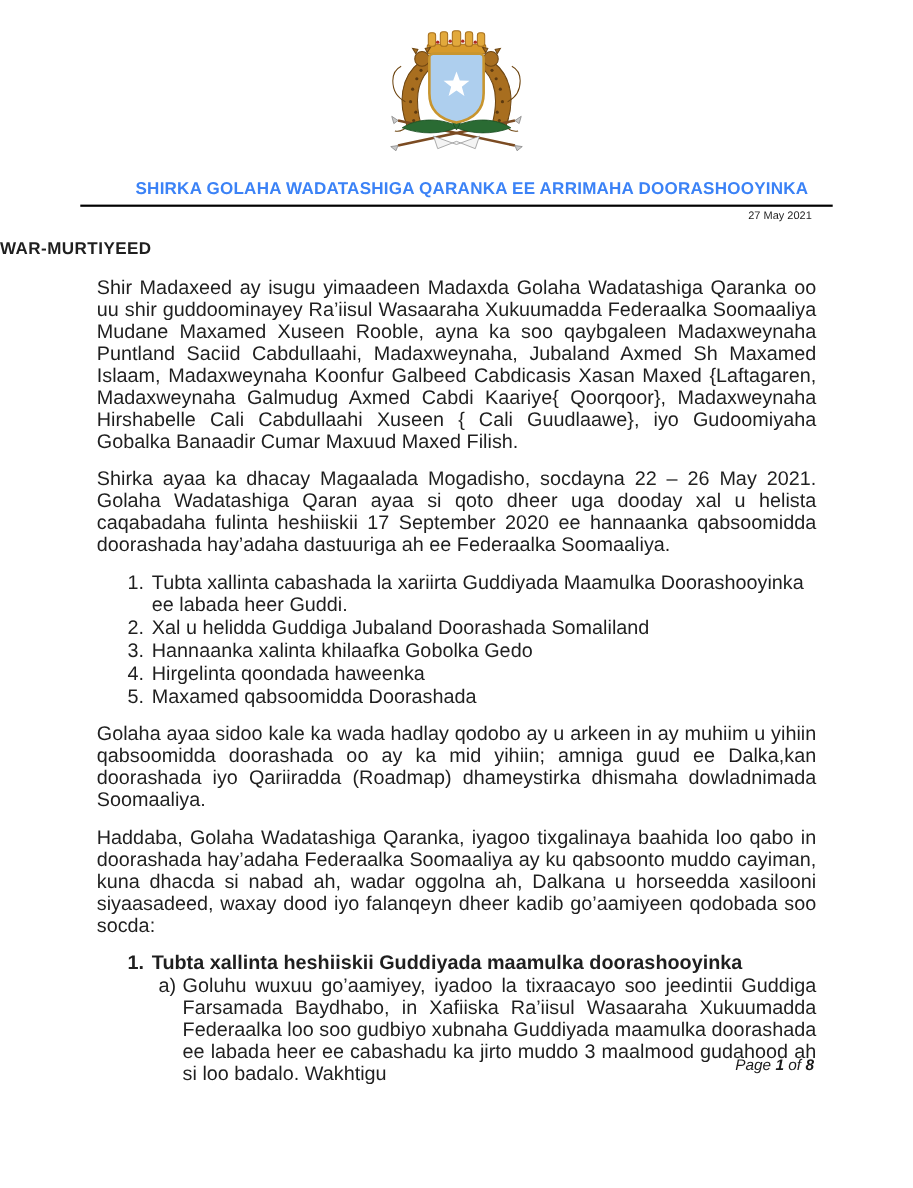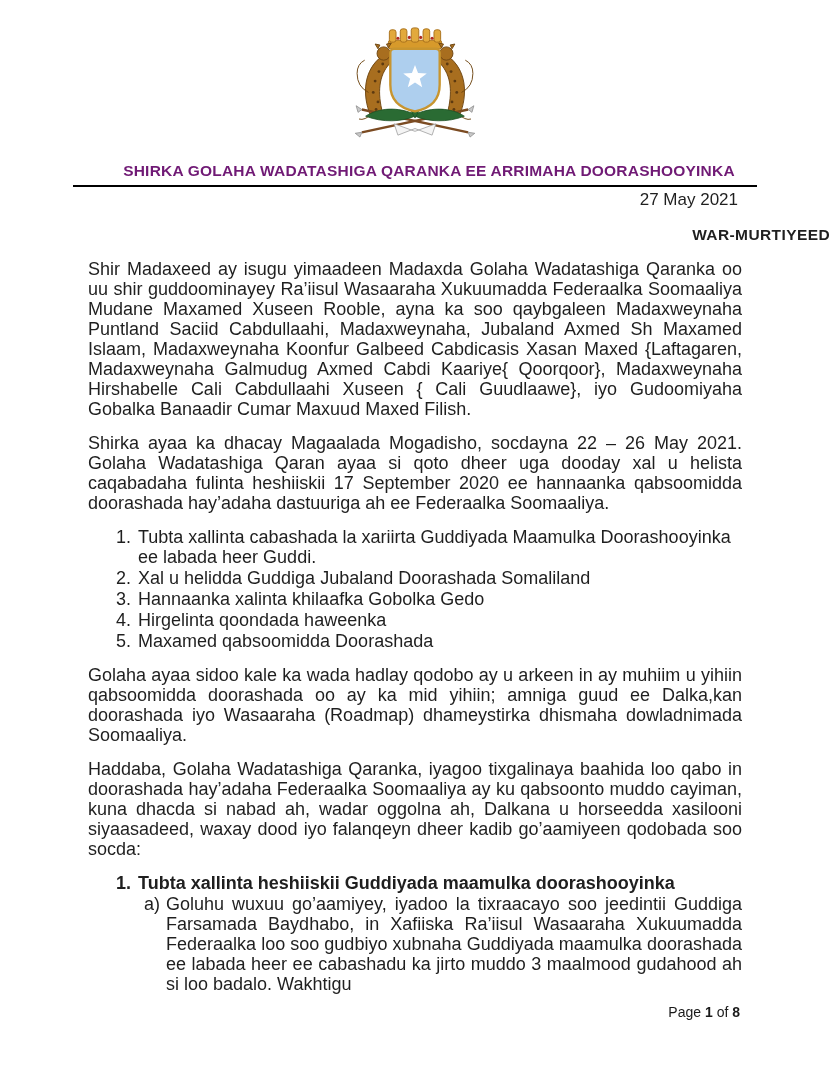--- a/index.html
+++ b/index.html
@@ -3,41 +3,41 @@
 <meta charset="utf-8">
 <style>
   html,body { margin:0; padding:0; background:#fff; }
   .page {
     position:relative; width:830px; height:1080px; background:#ffffff;
     font-family:"Liberation Sans", sans-serif; color:#1f1f1f; overflow:hidden;
   }
   .header { padding-top:26px; }
   .logo-wrap { width:152px; margin:0 auto; }
   .org-title {
-    text-align:center; color:#701a75; font-weight:bold; font-size:15.5px;
+    text-align:center; color:#3b82f6; font-weight:bold; font-size:15.5px;
     margin-top:20px; letter-spacing:0.2px;padding-left:28px;
   }
   .header-rule { border:0; border-top:2px solid #000; margin:5px 73px 0 73px; }
-  .header-date { text-align:right; margin:3px 92px 0 73px; font-size:17px; }
+  .header-date { text-align:right; margin:3px 92px 0 73px; font-size:10px; }
   .doc-heading {
-    text-align:right; font-weight:bold; font-size:15.5px; margin-top:16px;
+    text-align:left; font-weight:bold; font-size:15.5px; margin-top:16px;
     letter-spacing:0.4px;
   }
   .content { margin:15px 88px 0 88px; font-size:18px; line-height:20px; }
   .para { text-align:justify; margin:0 0 14px 0; }
   .num-list { margin:0 0 14px 0; }
   .num-row { display:flex; padding-left:28px; margin-bottom:1px; }
   .num-marker { flex:none; width:22px; }
   .num-text { flex:1; }
   .section-heading { display:flex; font-weight:bold; padding-left:28px; margin:0 0 1px 0; }
   .sh-marker { flex:none; width:22px; }
   .sub-row { display:flex; padding-left:56px; }
   .sub-marker { flex:none; width:22px; }
   .sub-text { flex:1; text-align:justify; }
-  .page-footer { position:absolute; top:1004px; right:90px; font-size:14px; color:#1a1a1a; }
+  .page-footer { position:absolute; top:960px; right:90px; font-size:14px; color:#1a1a1a;font-style:italic; }
   .page-footer b { font-weight:bold; }
 </style>
 </head>
 <body>
 
 <div class="page">
 
   <div class="header">
     <div class="logo-wrap">
       <svg width="152" height="112" viewBox="0 0 160 118">
@@ -142,21 +142,21 @@
       <div class="num-row">
         <span class="num-marker">4.</span>
         <span class="num-text">Hirgelinta qoondada haweenka</span>
       </div>
       <div class="num-row">
         <span class="num-marker">5.</span>
         <span class="num-text">Maxamed qabsoomidda Doorashada</span>
       </div>
     </div>
 
-    <p class="para">Golaha ayaa sidoo kale ka wada hadlay qodobo ay u arkeen in ay muhiim u yihiin qabsoomidda doorashada oo ay ka mid yihiin; amniga guud ee Dalka,kan doorashada iyo Wasaaraha (Roadmap) dhameystirka dhismaha dowladnimada Soomaaliya.</p>
+    <p class="para">Golaha ayaa sidoo kale ka wada hadlay qodobo ay u arkeen in ay muhiim u yihiin qabsoomidda doorashada oo ay ka mid yihiin; amniga guud ee Dalka,kan doorashada iyo Qariiradda (Roadmap) dhameystirka dhismaha dowladnimada Soomaaliya.</p>
     <p class="para">Haddaba, Golaha Wadatashiga Qaranka, iyagoo tixgalinaya baahida loo qabo in doorashada hay’adaha Federaalka Soomaaliya ay ku qabsoonto muddo cayiman, kuna dhacda si nabad ah, wadar oggolna ah, Dalkana u horseedda xasilooni siyaasadeed, waxay dood iyo falanqeyn dheer kadib go’aamiyeen qodobada soo socda:</p>
 
     <div class="section-heading">
       <span class="sh-marker">1.</span>
       <span>Tubta xallinta heshiiskii Guddiyada maamulka doorashooyinka</span>
     </div>
     <div class="sub-row">
       <span class="sub-marker">a)</span>
       <span class="sub-text">Goluhu wuxuu go’aamiyey, iyadoo la tixraacayo soo jeedintii Guddiga Farsamada Baydhabo, in Xafiiska Ra’iisul Wasaaraha Xukuumadda Federaalka loo soo gudbiyo xubnaha Guddiyada maamulka doorashada ee labada heer ee cabashadu ka jirto muddo 3 maalmood gudahood ah si loo badalo. Wakhtigu</span>
     </div>

